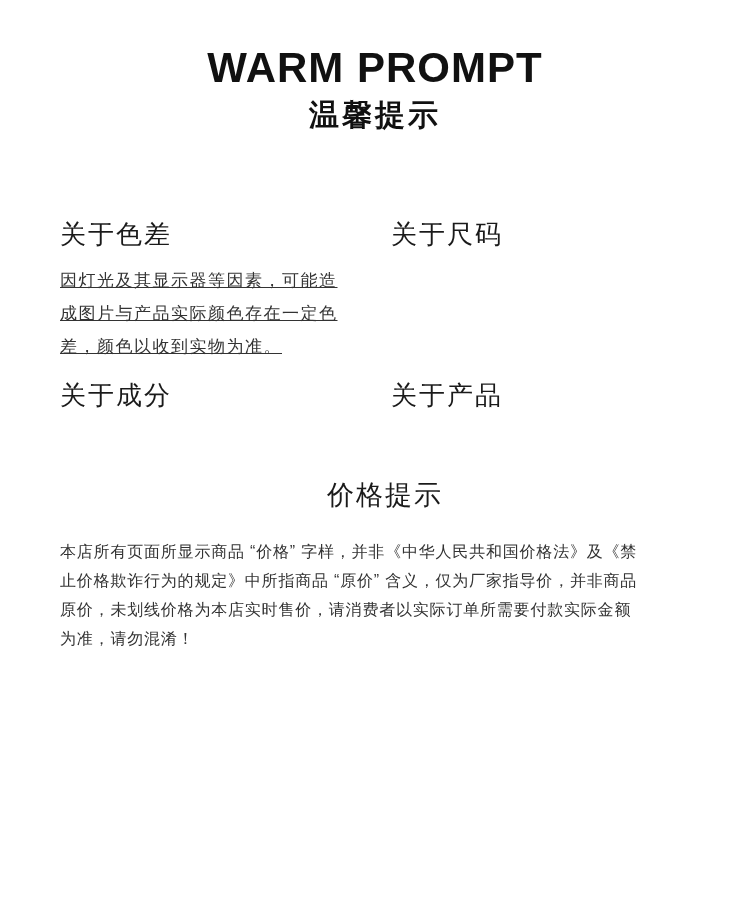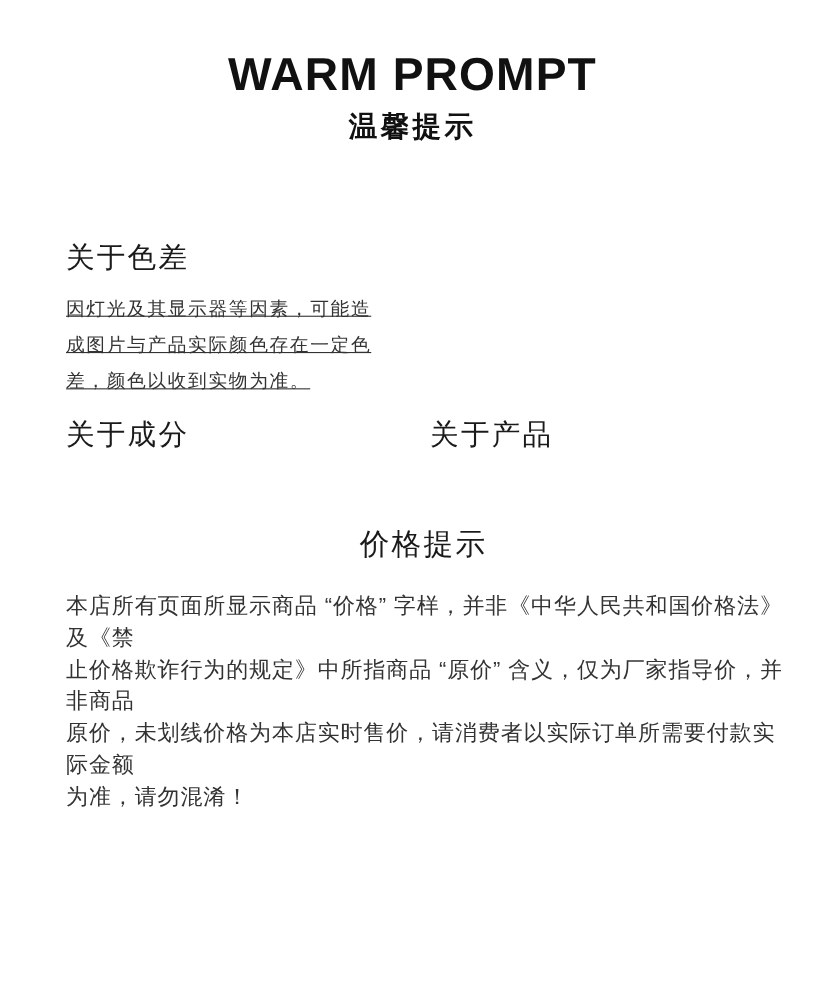--- a/index.html
+++ b/index.html
@@ -22,21 +22,21 @@
     margin: 0;
     padding-top: 46px;
     font-size: 42px;
     line-height: 44px;
     font-weight: 800;
     letter-spacing: 1px;
     color: #111111;
   }
   .subtitle {
     margin: 8px 0 0 0;
-    font-size: 26px;
+    font-size: 30px;
     line-height: 34px;
     font-weight: 700;
     letter-spacing: 3px;
     color: #111111;
     text-align: center;
   }
   .grid {
     margin: 86px 40px 0 60px;
     display: grid;
     grid-template-columns: 315px 1fr;
@@ -69,21 +69,21 @@
     font-size: 27px;
     line-height: 32px;
     font-weight: 400;
     letter-spacing: 2px;
     color: #1a1a1a;
     text-align: center;
   }
   .price-body {
     margin: 26px 0 0 0;
     width: 660px;
-    font-size: 20px;
+    font-size: 16px;
     line-height: 29px;
     letter-spacing: 0.8px;
     color: #333333;
     white-space: pre-line;
   }
 </style>
 </head>
 <body>
 
 <div class="page">
@@ -96,20 +96,21 @@
   <div class="grid">
 
     <div class="section">
       <h3 class="section-heading">关于色差</h3>
       <p class="section-body">因灯光及其显示器等因素，可能造
 成图片与产品实际颜色存在一定色
 差，颜色以收到实物为准。</p>
     </div>
 
     <div class="section">
+      <h3 class="section-heading">关于尺码</h3>
     </div>
 
     <div class="section">
       <h3 class="section-heading">关于成分</h3>
     </div>
 
     <div class="section">
       <h3 class="section-heading">关于产品</h3>
     </div>
 

